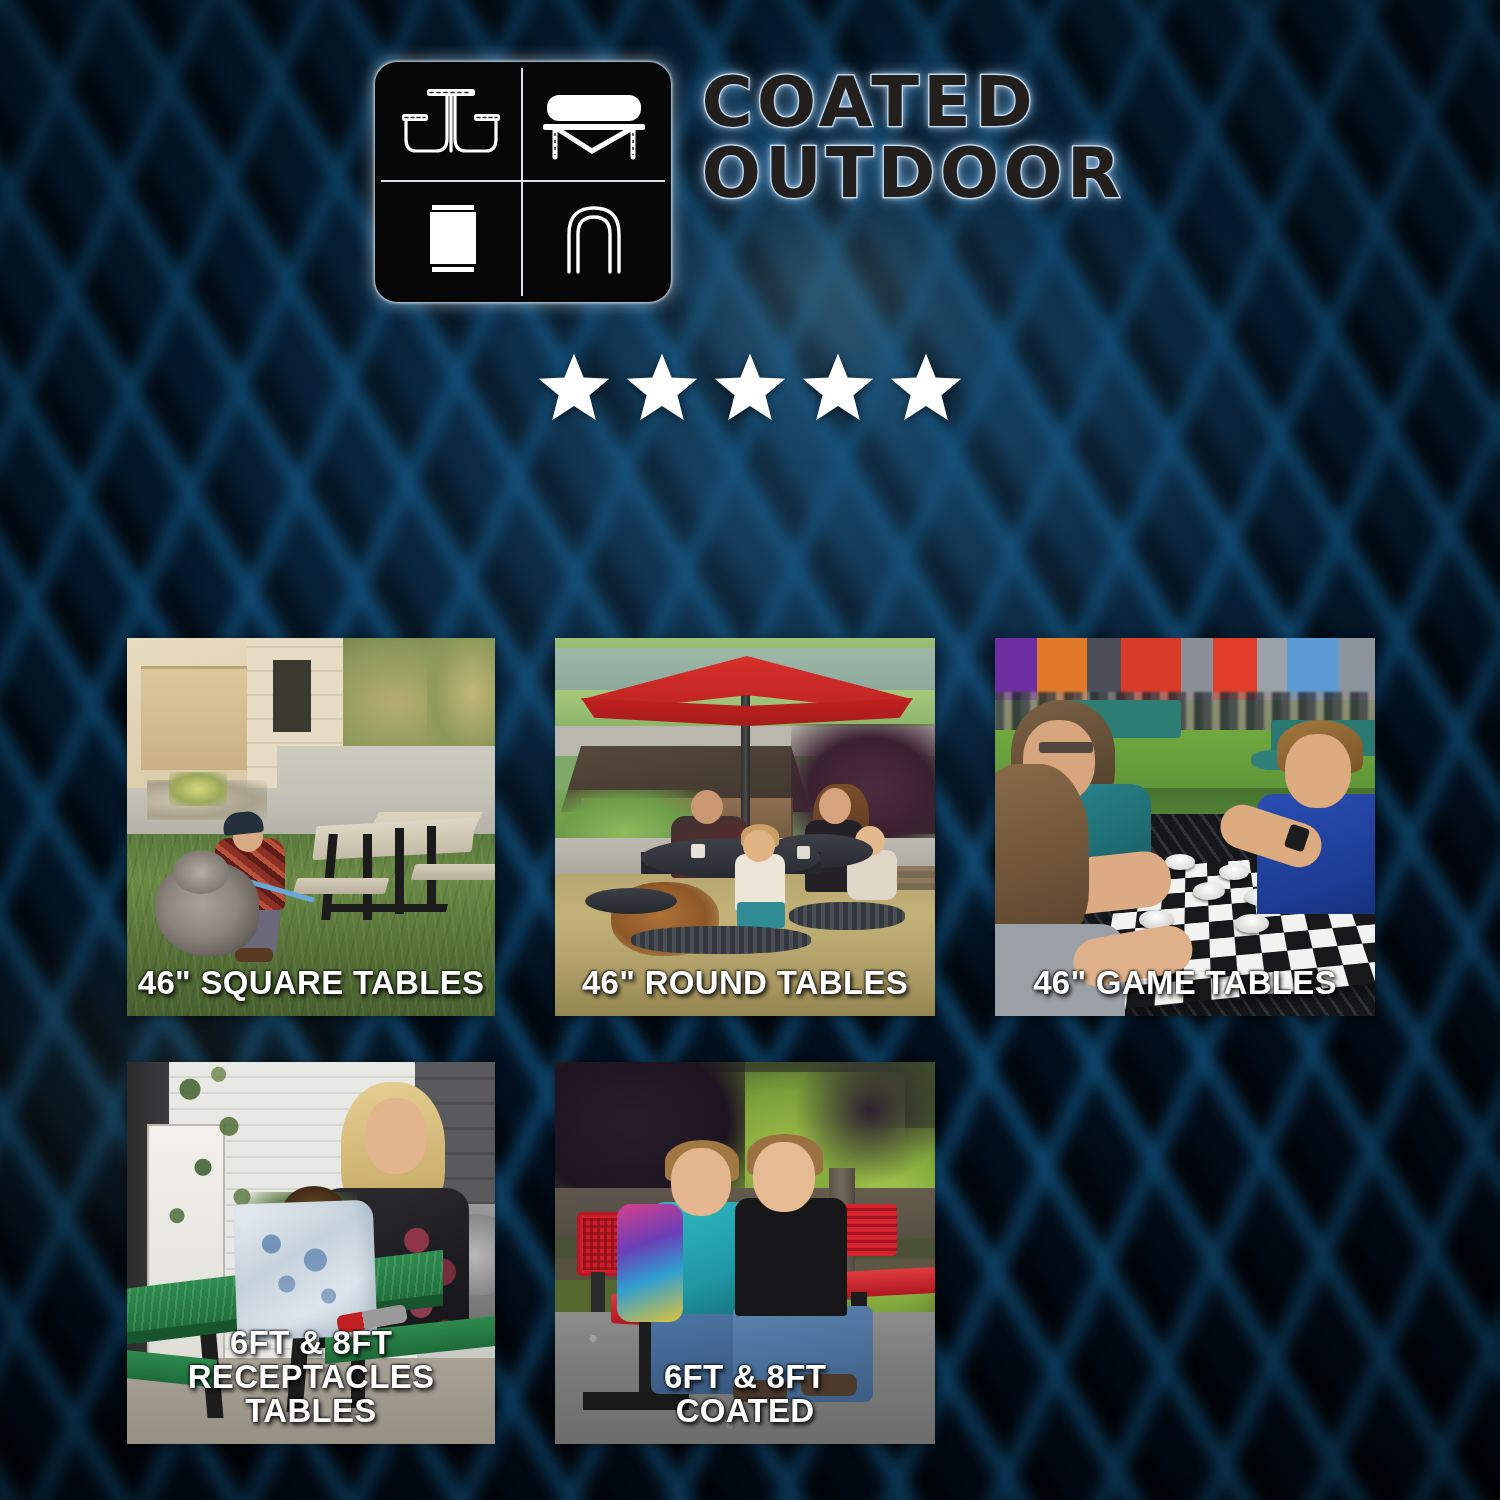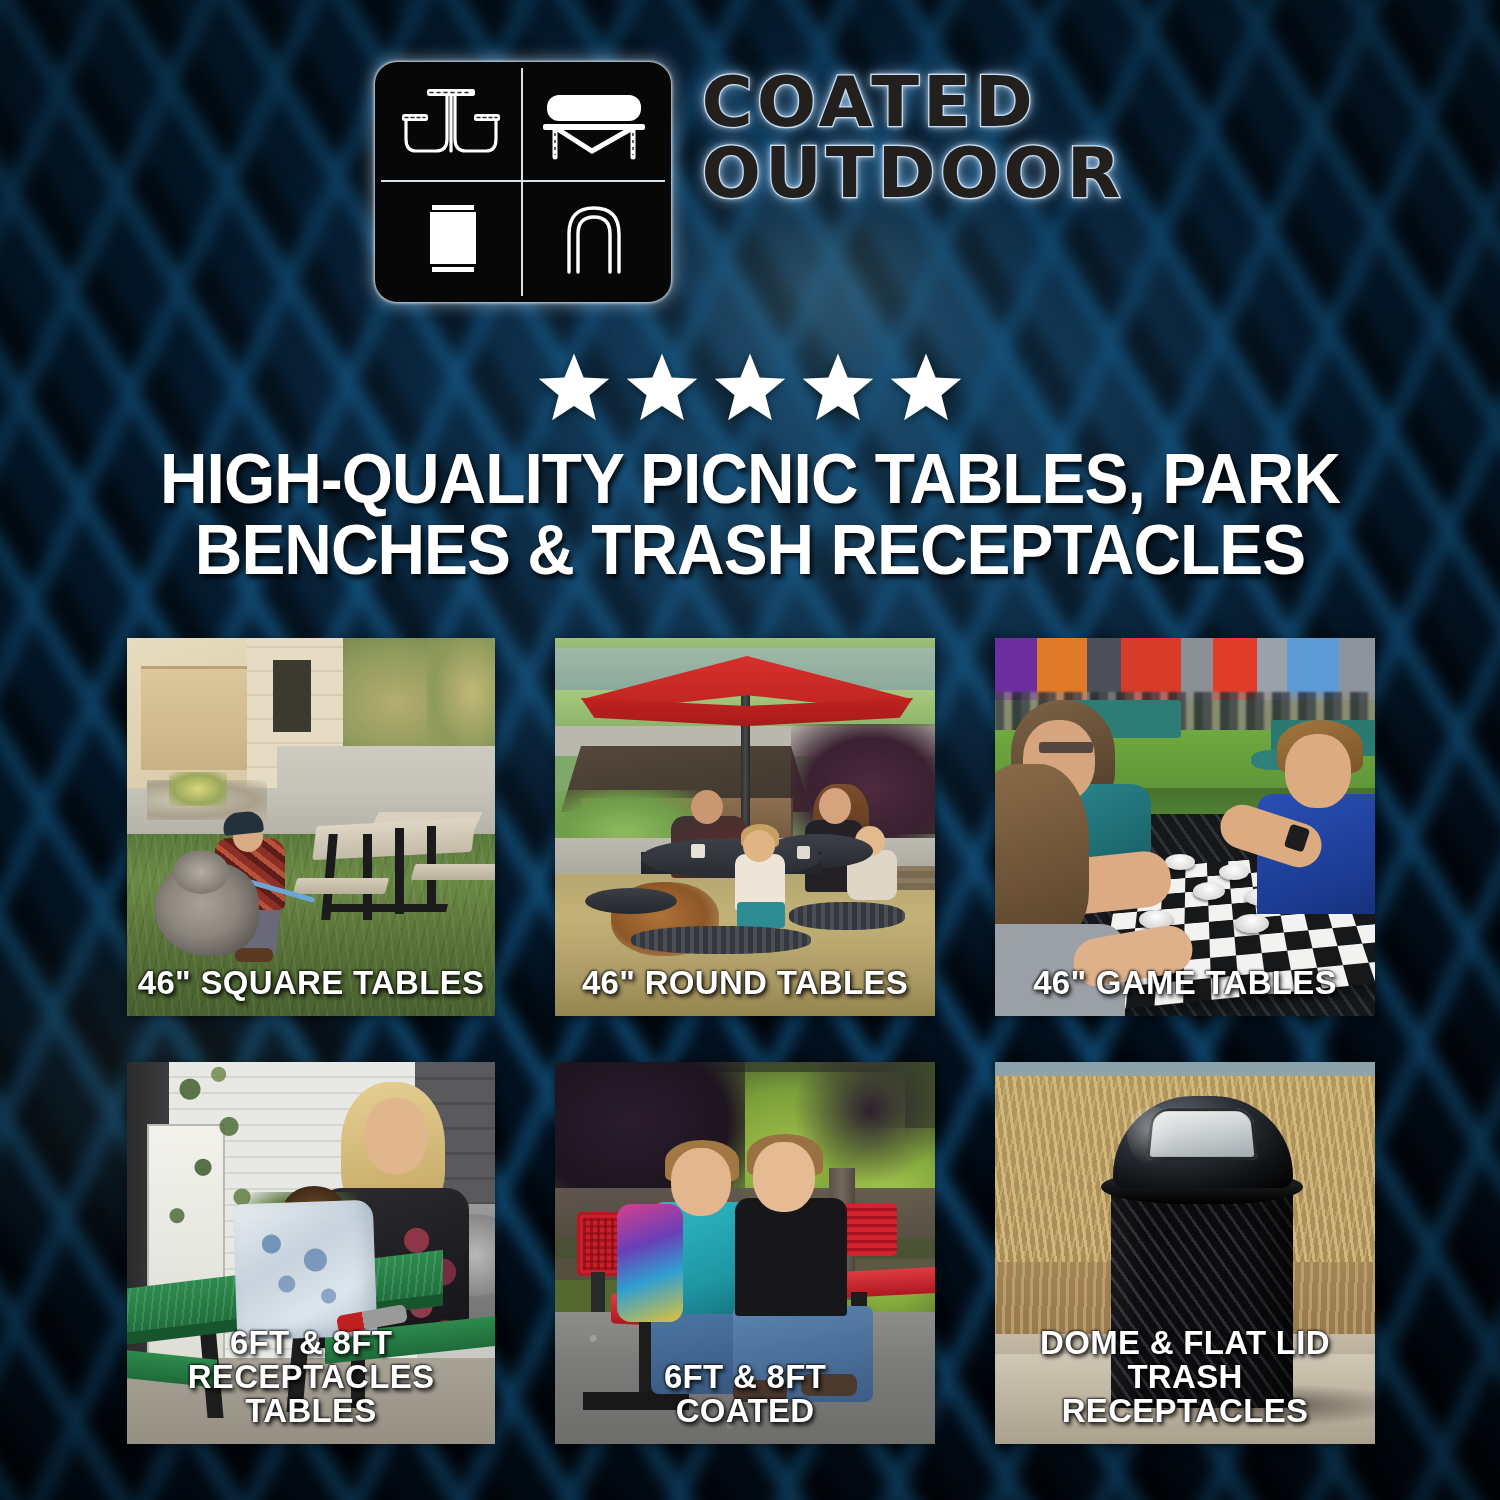--- a/index.html
+++ b/index.html
@@ -487,24 +487,20 @@
           <path d="M25 1 L31.6 17.4 L49.2 18.4 L35.6 29.7 L40 46.8 L25 37.1 L10 46.8 L14.4 29.7 L0.8 18.4 L18.4 17.4 Z" fill="#ffffff"></path>
         </svg>
         <svg class="star" width="74" height="70" viewBox="0 0 50 48">
           <path d="M25 1 L31.6 17.4 L49.2 18.4 L35.6 29.7 L40 46.8 L25 37.1 L10 46.8 L14.4 29.7 L0.8 18.4 L18.4 17.4 Z" fill="#ffffff"></path>
         </svg>
         <svg class="star" width="74" height="70" viewBox="0 0 50 48">
           <path d="M25 1 L31.6 17.4 L49.2 18.4 L35.6 29.7 L40 46.8 L25 37.1 L10 46.8 L14.4 29.7 L0.8 18.4 L18.4 17.4 Z" fill="#ffffff"></path>
         </svg>
       </div>
 
-    <h1 class="headline">
-      <span class="hl-line">HIGH-QUALITY PICNIC TABLES, PARK</span>
-      <span class="hl-line">BENCHES &amp; TRASH RECEPTACLES</span>
-    </h1>
 
     <div class="tiles">
 
       <div class="tile">
         <div class="scene">
           <div class="ob t1-sky sky"></div>
             <div class="ob t1-tree"></div>
             <div class="ob t1-tree2"></div>
           <div class="ob t1-house"></div>
             <div class="ob t1-door"></div>
@@ -692,36 +688,16 @@
             <div class="ob t5-bhead2"></div>
           <div class="ob t5-shoeA"></div>
             <div class="ob t5-shoeB"></div>
         </div>
         <div class="tile-caption">
           <span class="cap-l">6FT &amp; 8FT</span>
           <span class="cap-l">COATED</span>
         </div>
       </div>
 
-      <div class="tile">
-        <div class="scene">
-          <div class="ob t6-bg sky"></div>
-            <div class="ob t6-sky"></div>
-          <div class="ob t6-grassA"></div>
-            <div class="ob t6-grassB"></div>
-          <div class="ob t6-ground"></div>
-            <div class="ob t6-path"></div>
-            <div class="ob t6-shadow"></div>
-          <div class="ob t6-body"></div>
-            <div class="ob t6-rim"></div>
-          <div class="ob t6-dome"></div>
-            <div class="ob t6-domeop"></div>
-            <div class="ob t6-hl"></div>
-        </div>
-        <div class="tile-caption">
-          <span class="cap-l">DOME &amp; FLAT LID</span>
-          <span class="cap-l">TRASH RECEPTACLES</span>
-        </div>
-      </div>
 
     </div>
   </div>
 </div>
 
 </body></html>

